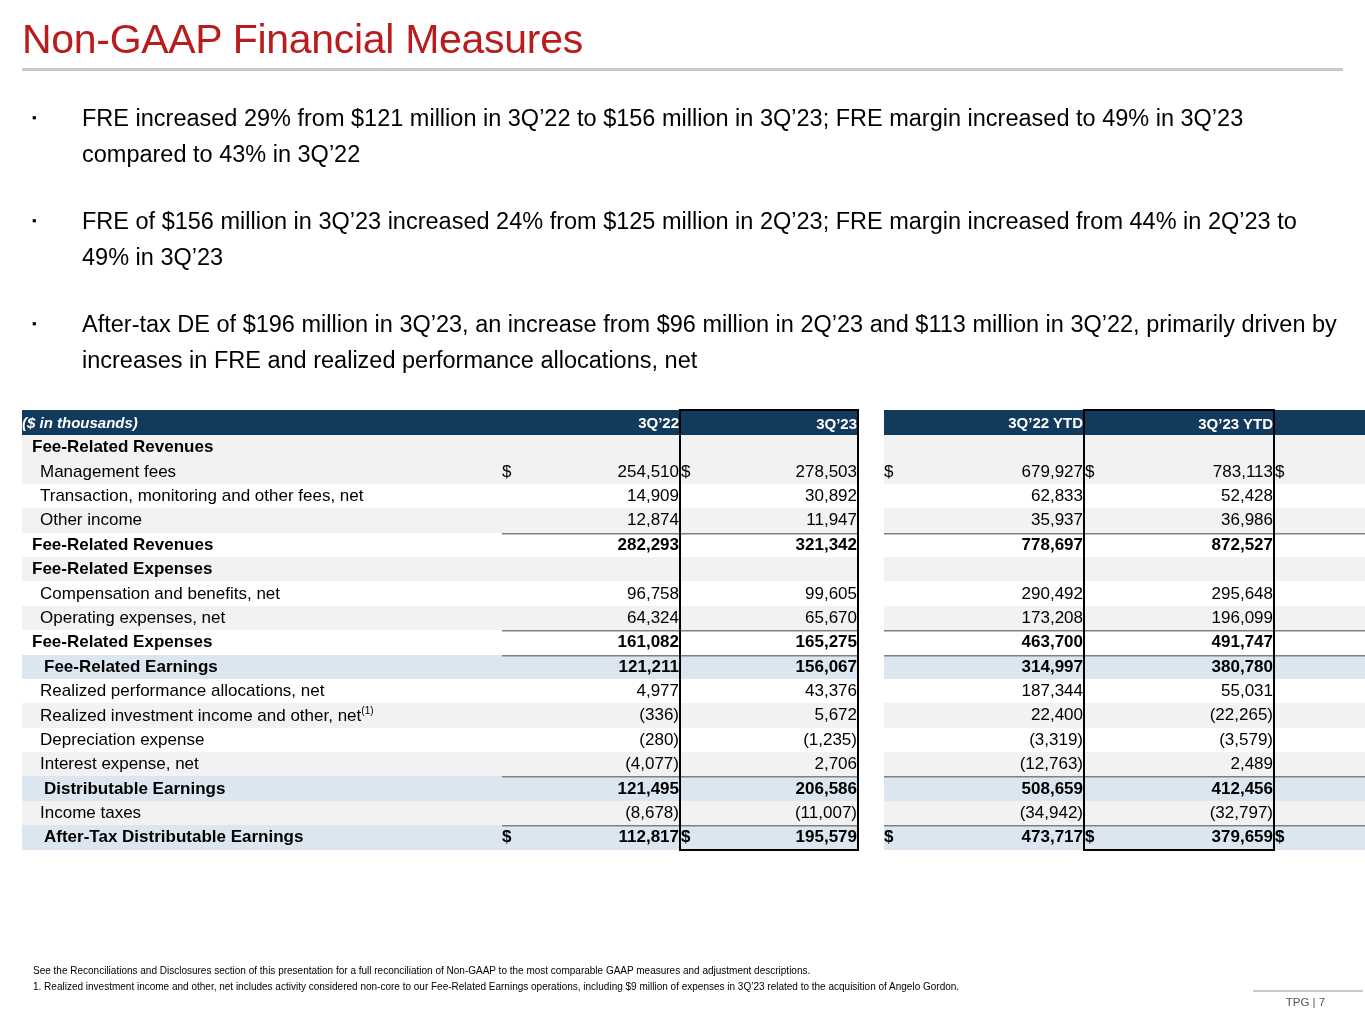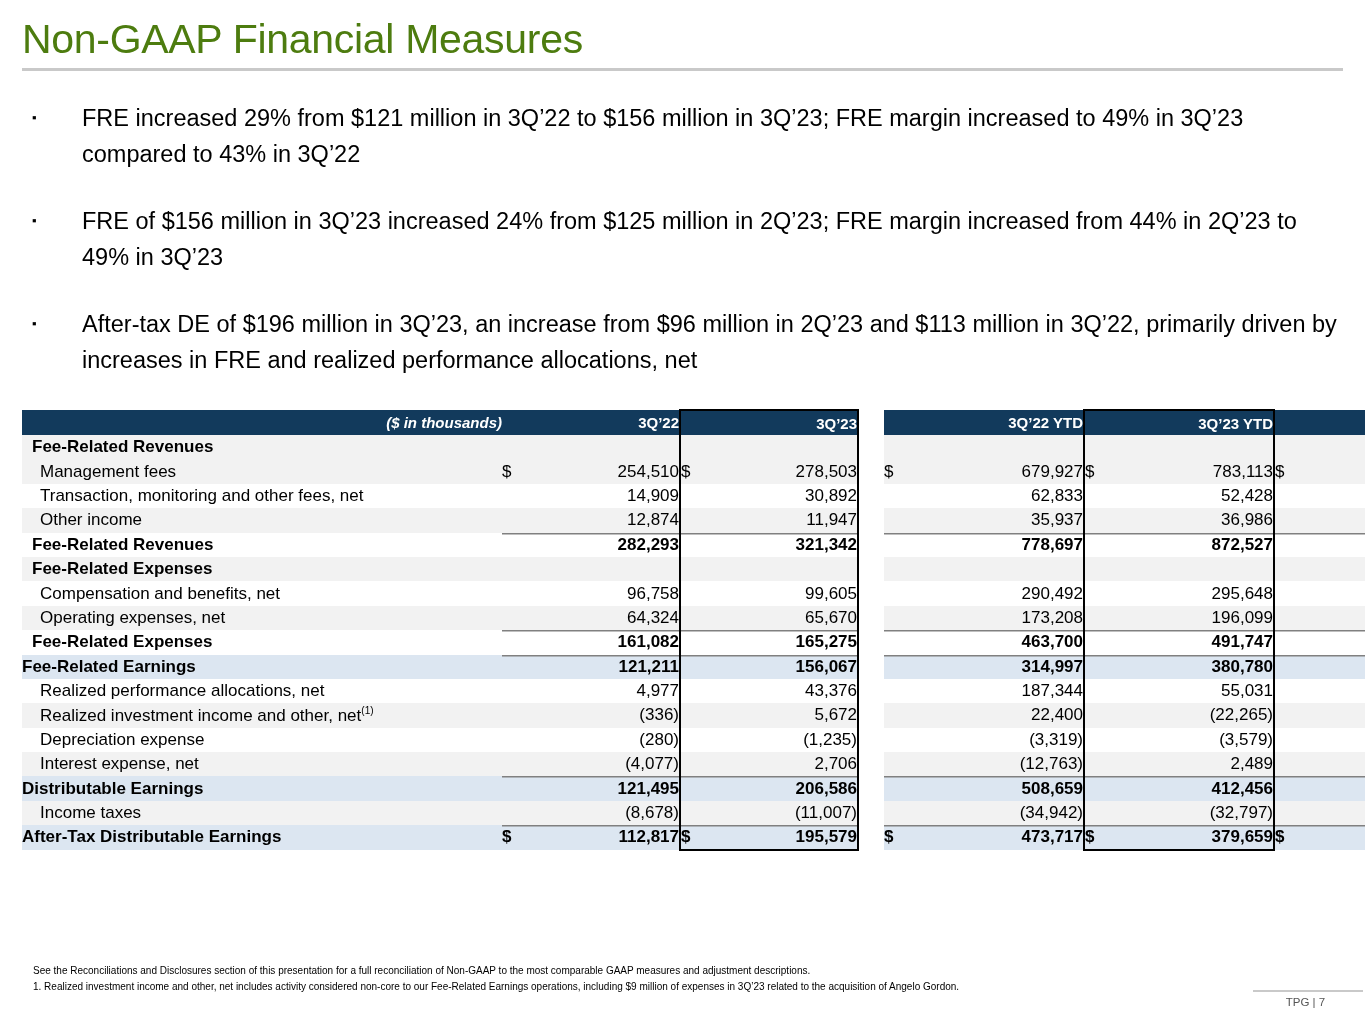--- a/index.html
+++ b/index.html
@@ -10,21 +10,21 @@
     font-family: "Liberation Sans", sans-serif;
     color: #000000;
     overflow: hidden;
   }
   #slide { position: relative; width: 1365px; height: 1024px; background:#fff; }
 
   
   .title-wrap { position:absolute; left:22px; top:14px; width:1321px; }
   .slide-title {
     font-size: 41px; font-weight: 400; letter-spacing: -0.3px;
-    line-height: 50px; color:#4d7c0f; white-space: nowrap;
+    line-height: 50px; color:#b91c1c; white-space: nowrap;
   }
   .title-rule { margin-top:4px; height:3px; background:#c9c9c9; width:1321px; }
 
   
   .bullets { position:absolute; left:26px; top:100px; width:1320px; }
   .bullet { display:flex; align-items:flex-start; margin-bottom:31px; }
   .bullet-mark {
     width:24px; flex:0 0 24px; font-size:13px; line-height:36px;
     color:#000; text-align:left; padding-left:6px;
   }
@@ -42,33 +42,33 @@
   col.c-d1 { width:42px; }  col.c-v1 { width:136px; }
   col.c-d2 { width:42px; }  col.c-v2 { width:136px; }
   col.c-gap { width:26px; }
   col.c-d3 { width:52px; }  col.c-v3 { width:148px; }
   col.c-d4 { width:42px; }  col.c-v4 { width:148px; }
   col.c-d5 { width:52px; }  col.c-v5 { width:158px; }
 
   
   tr.hdr td { background:#123A5C; color:#ffffff; height:25px;
     font-size:15px; font-weight:bold; }
-  td.hdr-label { font-style: italic; padding-left:8px; text-align:right; }
+  td.hdr-label { font-style: italic; padding-left:8px; text-align:left; }
   td.hdr-col { text-align:right; }
 
   
   tr.r { height:24.4px; }
   tr.band td { background:#f2f2f2; }
   tr.blue td { background:#dce6f1; }
   tr.white td { background:#ffffff; }
 
   td.lbl { font-size:17px; text-align:left; white-space:nowrap; }
   td.lbl.lvl0 { padding-left:10px; font-weight:bold; }
   td.lbl.lvl1 { padding-left:18px; font-weight:normal; }
-  td.lbl.lvl2 { font-weight:bold;margin-left:40px; }
+  td.lbl.lvl2 { padding-left:22px; font-weight:bold;margin-left:40px; }
   td.num { font-size:17px; text-align:right; padding-right:7px; white-space:nowrap; }
   td.cur { font-size:17px; text-align:left; padding-left:5px; white-space:nowrap; }
   td.b { font-weight:bold; }
 
   
   td.tl { box-shadow: inset 0 1.5px 0 0 #808080; margin-top: 26px; }
 
   
   td.bx-l { border-left:2.5px solid #000; }
   td.bx-r { border-right:2.5px solid #000; }

